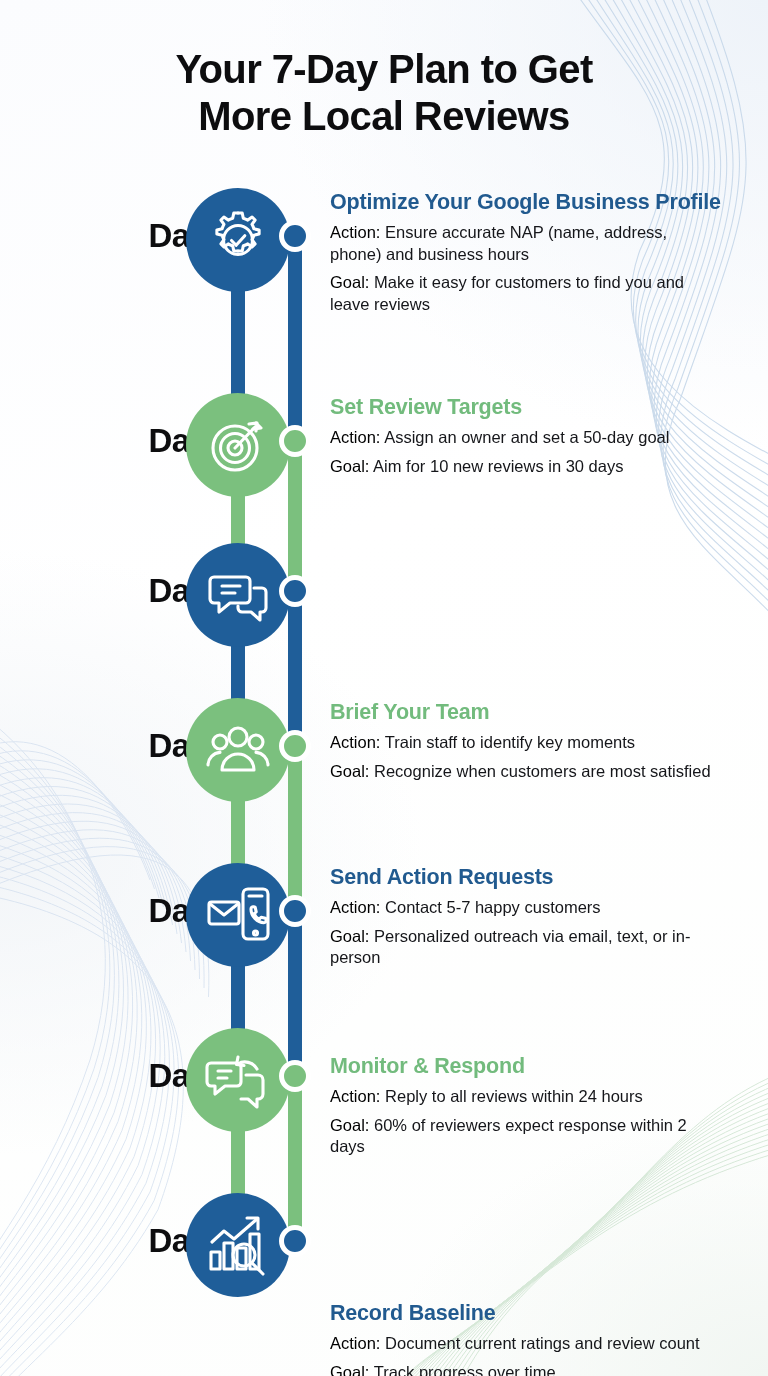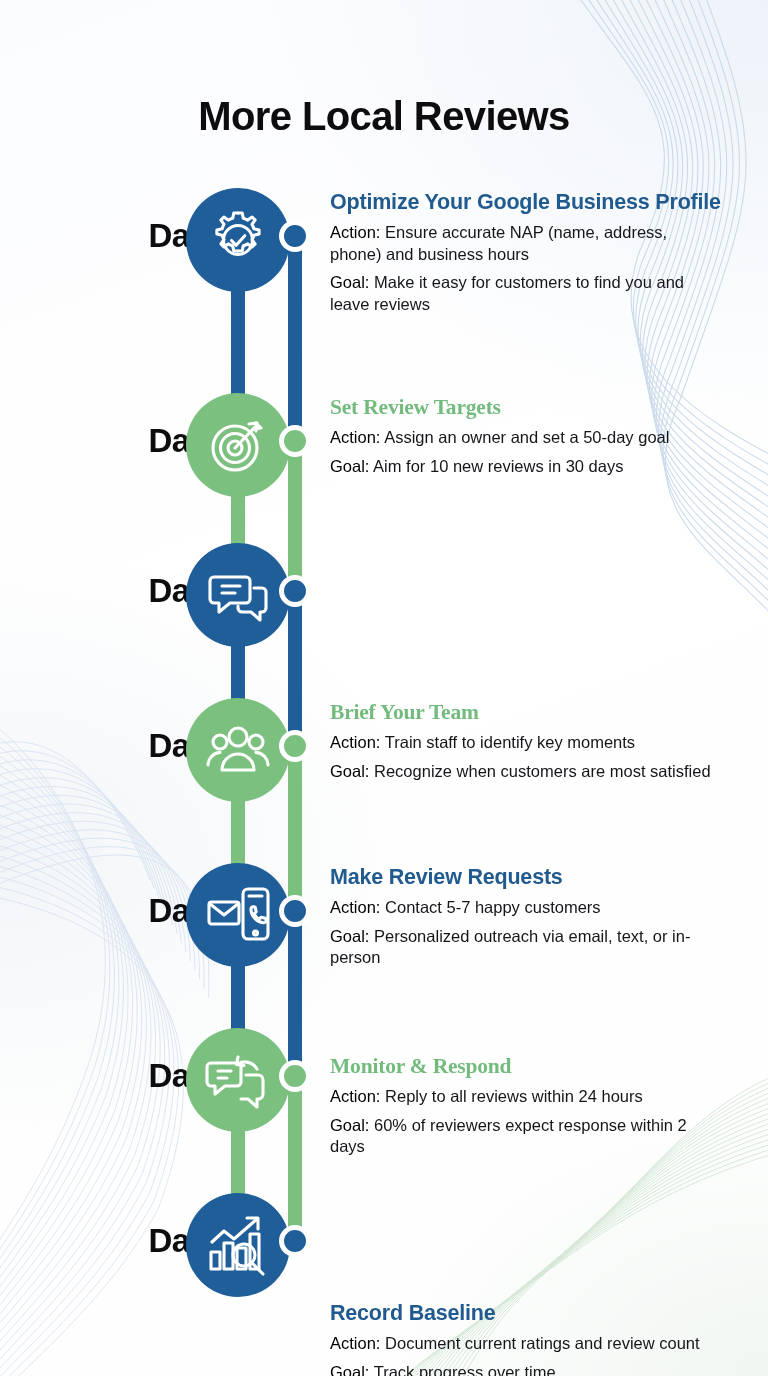--- a/index.html
+++ b/index.html
@@ -55,21 +55,21 @@
   .content h2{
     font-size:21.5px; font-weight:800; line-height:1.18;
     letter-spacing:-0.2px; margin-bottom:7px;
   }
   .content p{
     font-size:16.5px; line-height:1.3; color:#15161a;
     margin-bottom:7px;
   }
   .content p b{font-weight:400; color:#000;}
   .blue h2{color:#215a8f;}
-  .green h2{color:#72bb7d;font-family:Liberation Serif, serif;}
+  .green h2{color:#72bb7d;}
   svg.ico{width:66px; height:66px; display:block;}
 </style>
 </head>
 <body>
 
 <div id="page">
 
   <svg class="bg-waves" viewBox="0 0 768 1376" preserveAspectRatio="none" aria-hidden="true">
     <g id="wv-tr" fill="none" stroke="#c3d5e8" stroke-width="1.1" opacity="0.85">
         <path d="M 560 -30 C 640 90, 700 120, 640 250
@@ -188,21 +188,21 @@
              C 406.4 1368.5, 388.1 1406.8, 358.1 1420"></path>
         <path d="M 820 1135.6 C 649.6 1178.2, 587 1243, 459.2 1335.6
              C 399.2 1373, 381.8 1410.4, 351.8 1420"></path>
         <path d="M 820 1141 C 646 1184.5, 582.5 1247.5, 452 1341
              C 392 1377.5, 375.5 1414, 345.5 1420"></path>
       </g>
   </svg>
 
   <div class="header">
     <h1>
-      <br>
+      <span>Your 7-Day Plan to Get</span><br>
       <span>More Local Reviews</span>
     </h1>
   </div>
 
   <div class="timeline" id="timeline">
       <div class="rail stem" style="top: 280px; height: 125px; background: rgb(31, 94, 153);"></div>
       <div class="rail side" style="top: 234px; height: 211px; background: rgb(31, 94, 153);"></div>
       <div class="rail stem" style="top: 485px; height: 70px; background: rgb(123, 192, 126);"></div>
       <div class="rail side" style="top: 439px; height: 156px; background: rgb(123, 192, 126);"></div>
       <div class="rail stem" style="top: 635px; height: 75px; background: rgb(31, 94, 153);"></div>
@@ -278,21 +278,21 @@
           <rect x="4" y="20" width="30" height="22" rx="2.5"></rect>
           <path d="M4.5 21.5 L19 33 L33.5 21.5"></path>
   <rect x="38" y="7" width="25" height="50" rx="5"></rect>
           <path d="M44 14 h13"></path>
           <circle cx="50.5" cy="51" r="2"></circle>
   <path d="M46 27 c0-1.6 1.3-2.6 2.6-2.2 l1.6 .5 1 4.6 -2 1.8 c1 2.6 2.6 4.4 5 5.6 l1.9-2 4.4 1 .5 1.7 c.4 1.4-.6 2.7-2.1 2.7 -6.8-.2-13-6.6-12.9-13.7 z"></path>
         </svg>
       </div>
       <div class="ring" style="top: 895px; background: rgb(31, 94, 153);"></div>
       <div class="content blue" style="top: 865px;">
-        <h2>Make Review Requests</h2>
+        <h2>Send Action Requests</h2>
         <p><b>Action:</b><span> Contact 5-7 happy customers</span></p>
         <p><b>Goal:</b><span> Personalized outreach via email, text, or in-person</span></p>
       </div>
       <div class="daylabel" style="top: 1057px;">Day 6</div>
       <div class="node" style="top: 1028px; background: rgb(123, 192, 126);">
         <svg class="ico" viewBox="0 0 66 66" fill="none" stroke="#ffffff" stroke-width="3.1" stroke-linecap="round" stroke-linejoin="round">
           <path d="M6 16 h26 a4 4 0 0 1 4 4 v15 a4 4 0 0 1-4 4 h-12 l-10 8 v-8 h-4 a4 4 0 0 1-4-4 v-15 a4 4 0 0 1 4-4 z"></path>
   <path d="M13 24 h13"></path>
           <path d="M13 31 h9"></path>
   <path d="M41 28 h12 a5 5 0 0 1 5 5 v14 a5 5 0 0 1-5 5 h-1 v8 l-9-8 h-7"></path>

